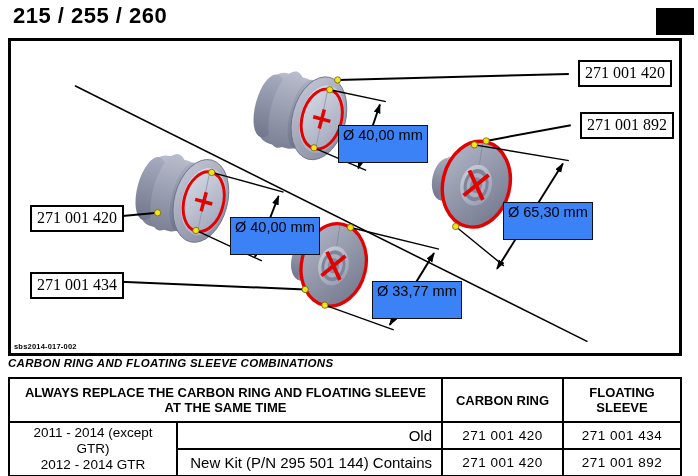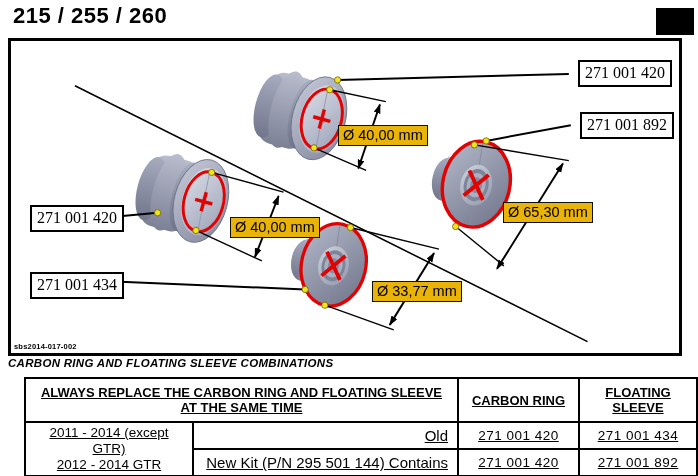--- a/index.html
+++ b/index.html
@@ -11,30 +11,30 @@
          letter-spacing:.5px;white-space:nowrap;}
   .corner-marker{position:absolute;left:656px;top:8px;width:38px;height:27px;background:#000;}
 
   
   .figure{position:absolute;left:8px;top:38px;width:674px;height:318px;
           border:3px solid #000;box-sizing:border-box;background:#fff;}
   .figure svg{position:absolute;left:0;top:0;}
   .plabel{position:absolute;background:#fff;border:2px solid #000;
           font-family:"Liberation Serif",serif;font-size:16px;line-height:20px;
           padding:1px 5px 2px 5px;white-space:nowrap;z-index:3;}
-  .dlabel{position:absolute;background:#eab308;border:1.5px solid #111;
-          font-size:14.5px;line-height:18px;padding:0 4px 1px 4px;
+  .dlabel{position:absolute;background:#3b82f6;border:1.5px solid #111;
+          font-size:14.5px;line-height:18px;padding:0 4px 18px 4px;
           white-space:nowrap;z-index:3;}
   .figcode{position:absolute;left:3px;top:301px;font-size:7.5px;font-weight:bold;
            letter-spacing:.2px;z-index:3;}
   .caption{position:absolute;left:8px;top:357px;font-style:italic;font-weight:bold;
            font-size:11.5px;letter-spacing:.3px;white-space:nowrap;}
 
   
-  .ctable{position:absolute;left:24px;top:377px;border-collapse:collapse;table-layout:fixed;text-decoration:underline;}
+  .ctable{position:absolute;left:8px;top:377px;border-collapse:collapse;table-layout:fixed;}
   .ctable td,.ctable th{border:2px solid #000;font-size:13px;padding:2px 6px;
                         vertical-align:middle;background:#fff;}
   .ctable th{font-weight:bold;text-align:center;line-height:15px;}
   .ctable .hdr-main{font-size:13px;}
   .ctable .models{text-align:center;line-height:16px;font-size:13.5px;}
   .ctable .kit{text-align:right;padding-right:9px;font-size:15px;}
   .ctable .pn{text-align:center;font-size:13.5px;letter-spacing:.5px;}
   .r1 td{height:21px;}
   .r2 td{height:21px;}
 </style>

